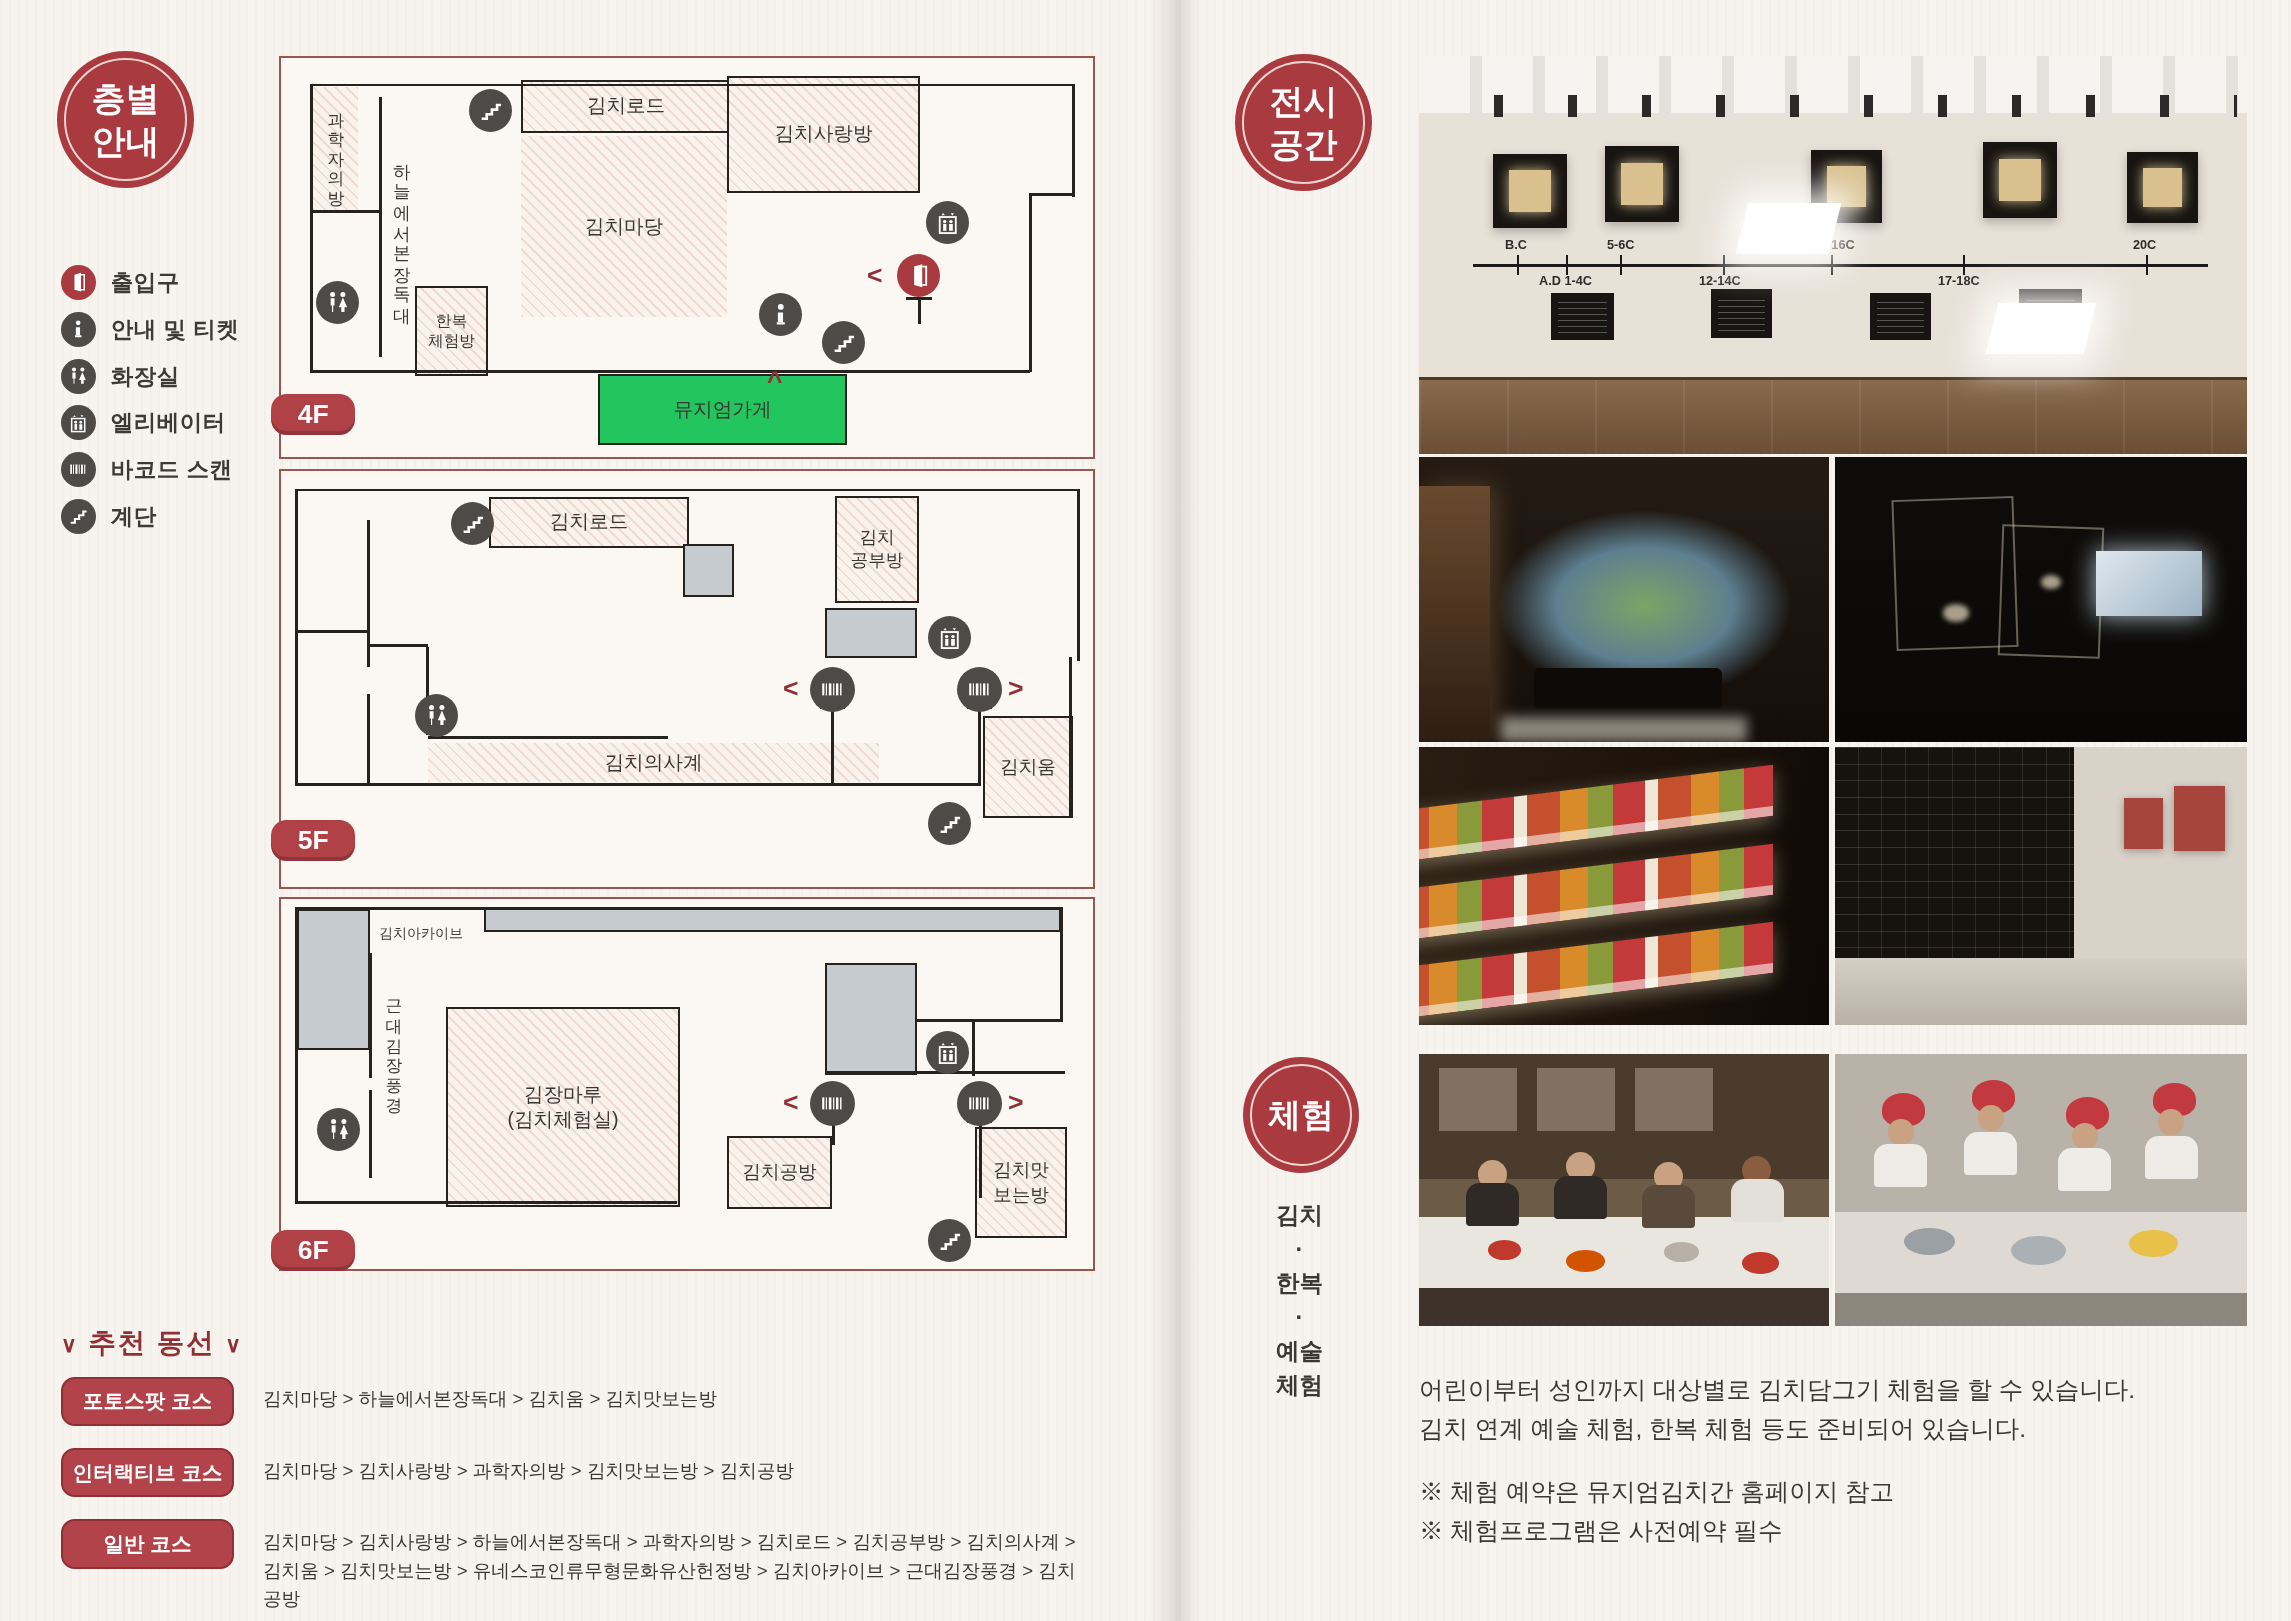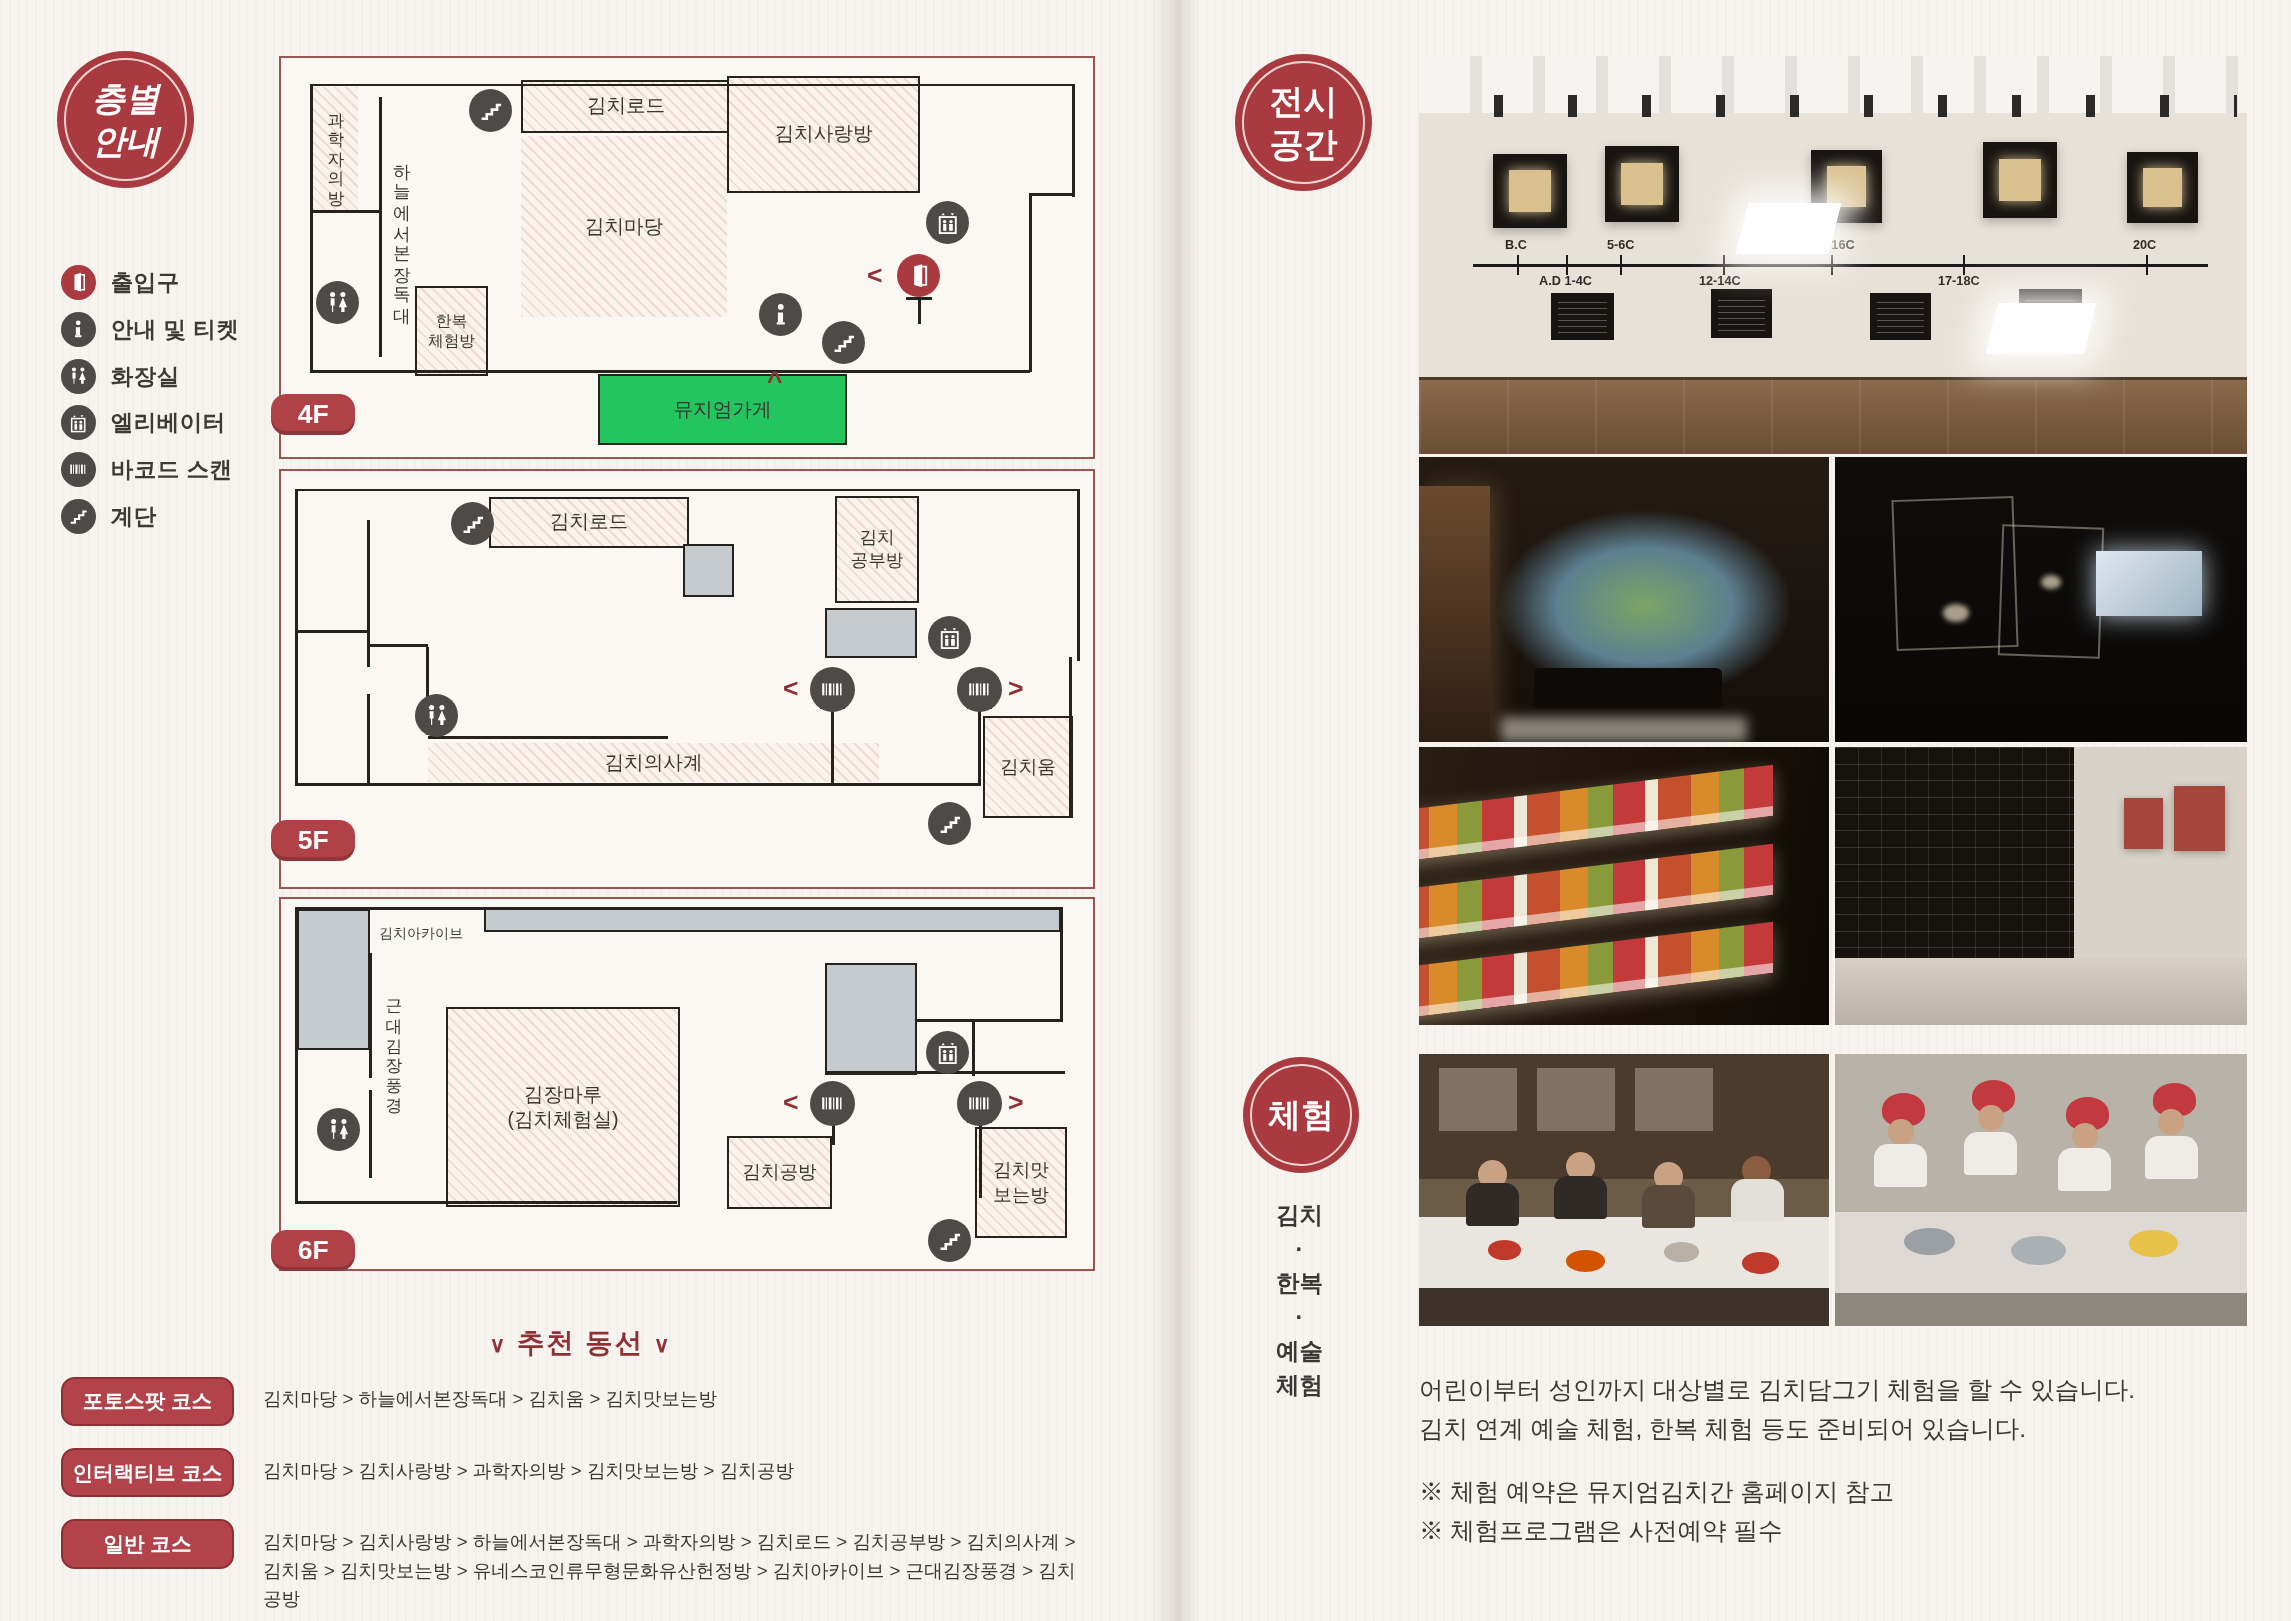--- a/index.html
+++ b/index.html
@@ -7,21 +7,21 @@
          font-family:"Liberation Sans",sans-serif;color:#3a3733;}
   .sheet::before{content:"";position:absolute;inset:0;pointer-events:none;
          background:repeating-linear-gradient(90deg,rgba(120,90,80,0.035) 0 2px,transparent 2px 8.8px);}
   .fold{position:absolute;top:0;bottom:0;left:1149px;width:51px;
          background:linear-gradient(90deg,transparent,rgba(90,70,60,0.10) 45%,rgba(90,70,60,0.17) 55%,transparent);}
   .pre{white-space:pre-line;}
   
   .badge{position:absolute;border-radius:50%;background:#a93b40;color:#fff;display:flex;align-items:center;
          justify-content:center;text-align:center;font-weight:bold;z-index:5;}
   .badge::after{content:"";position:absolute;inset:6.9px;border:2px solid rgba(250,240,235,.85);border-radius:50%;}
-  .badge-floor{left:57px;top:51px;width:137px;height:137px;font-size:34px;line-height:1.25;font-style:italic;}
+  .badge-floor{left:57px;top:51px;width:137px;height:137px;font-size:34px;line-height:1.25;}
   .badge-exhibit{left:1235px;top:54px;width:137px;height:137px;font-size:34px;line-height:1.25;}
   .badge-exp{left:1243px;top:1057px;width:116px;height:116px;font-size:33px;}
   
   .legend{position:absolute;left:61px;top:263px;}
   .legend-row{display:flex;align-items:center;gap:14.7px;height:39px;margin-bottom:7.8px;}
   .legend-label{font-size:22.5px;font-weight:bold;color:#3d3935;letter-spacing:0.5px;}
   
   .icn{border-radius:50%;background:#4d4a47;display:inline-flex;align-items:center;justify-content:center;flex:none;}
   .icn svg{width:64%;height:64%;}
   .icn.red{background:#a93b40;}
@@ -36,21 +36,21 @@
   .hatch{background-image:repeating-linear-gradient(45deg,rgba(205,150,140,.26) 0 2px,transparent 2px 7.8px);
         background-color:#faf3ec;}
   .bordered{border:2.9px solid #26231f;}
   .gray{position:absolute;background:#c6cbd0;border:2px solid #26231f;z-index:1;}
   .vtext{writing-mode:vertical-rl;text-orientation:upright;letter-spacing:2.9px;}
   .arrow{position:absolute;color:#8f3034;font-weight:bold;font-size:26.5px;z-index:5;line-height:1;}
   .ftag{position:absolute;left:-9.8px;background:#b04146;color:#fff;font-weight:bold;font-size:26.5px;
         padding:4.9px 26.5px;border-radius:15.7px;box-shadow:inset 0 -3.9px 0 rgba(0,0,0,.18);z-index:6;}
   
   .courses{position:absolute;left:61px;top:1325px;width:1039px;}
-  .courses-title{color:#8f3034;font-size:27.4px;font-weight:bold;letter-spacing:2px;margin-bottom:15.7px;text-align:center;}
+  .courses-title{color:#8f3034;font-size:27.4px;font-weight:bold;letter-spacing:2px;margin-bottom:15.7px;}
   .courses-title .deco{font-size:21.6px;}
   .course-row{display:flex;align-items:flex-start;gap:29px;margin-bottom:21.6px;}
   .course-btn{flex:none;width:169px;background:#b2434a;border:2px solid #8f3034;color:#fff;font-weight:bold;
         font-size:20.6px;text-align:center;padding:8.8px 0;border-radius:13.7px;}
   .course-route{font-size:18.6px;color:#3a3733;line-height:1.55;padding-top:8.8px;max-width:823px;}
   
   .photo{position:absolute;overflow:hidden;background:#221d18;}
   .ph-main{left:1419px;top:56px;width:828px;height:398px;background:#e7e1d9;}
   .pm-ceiling{position:absolute;left:0;top:0;right:0;height:57px;
         background:repeating-linear-gradient(90deg,#f6f4f1 0 51px,#e4e1dc 51px 63px);}

